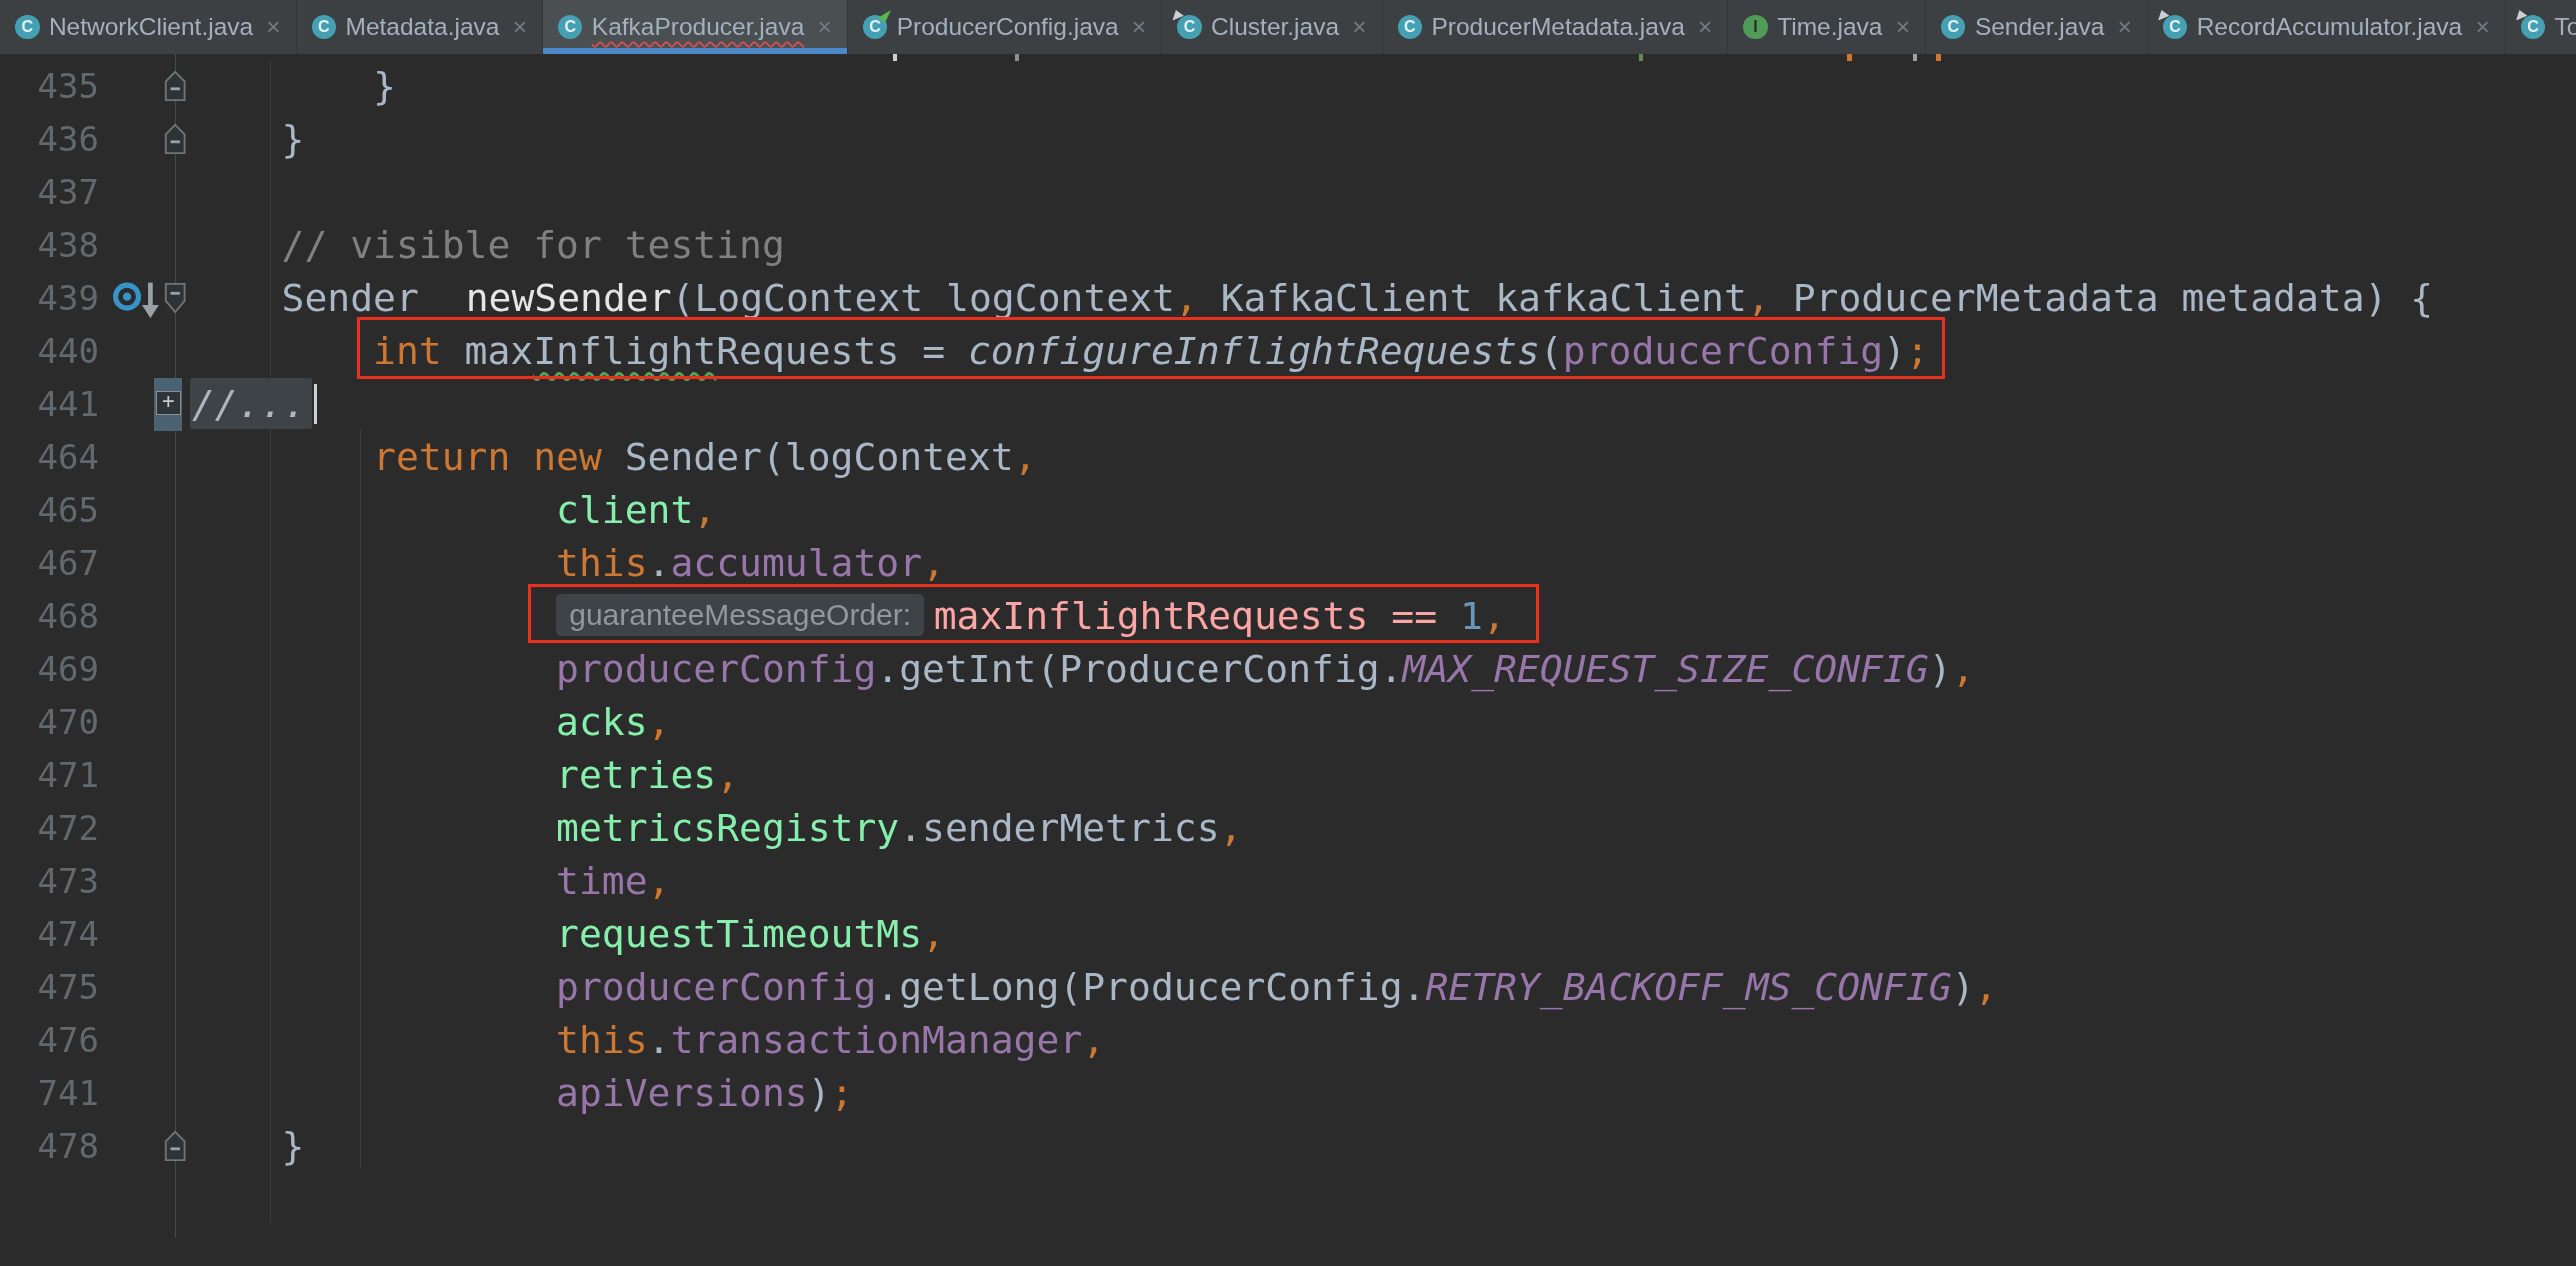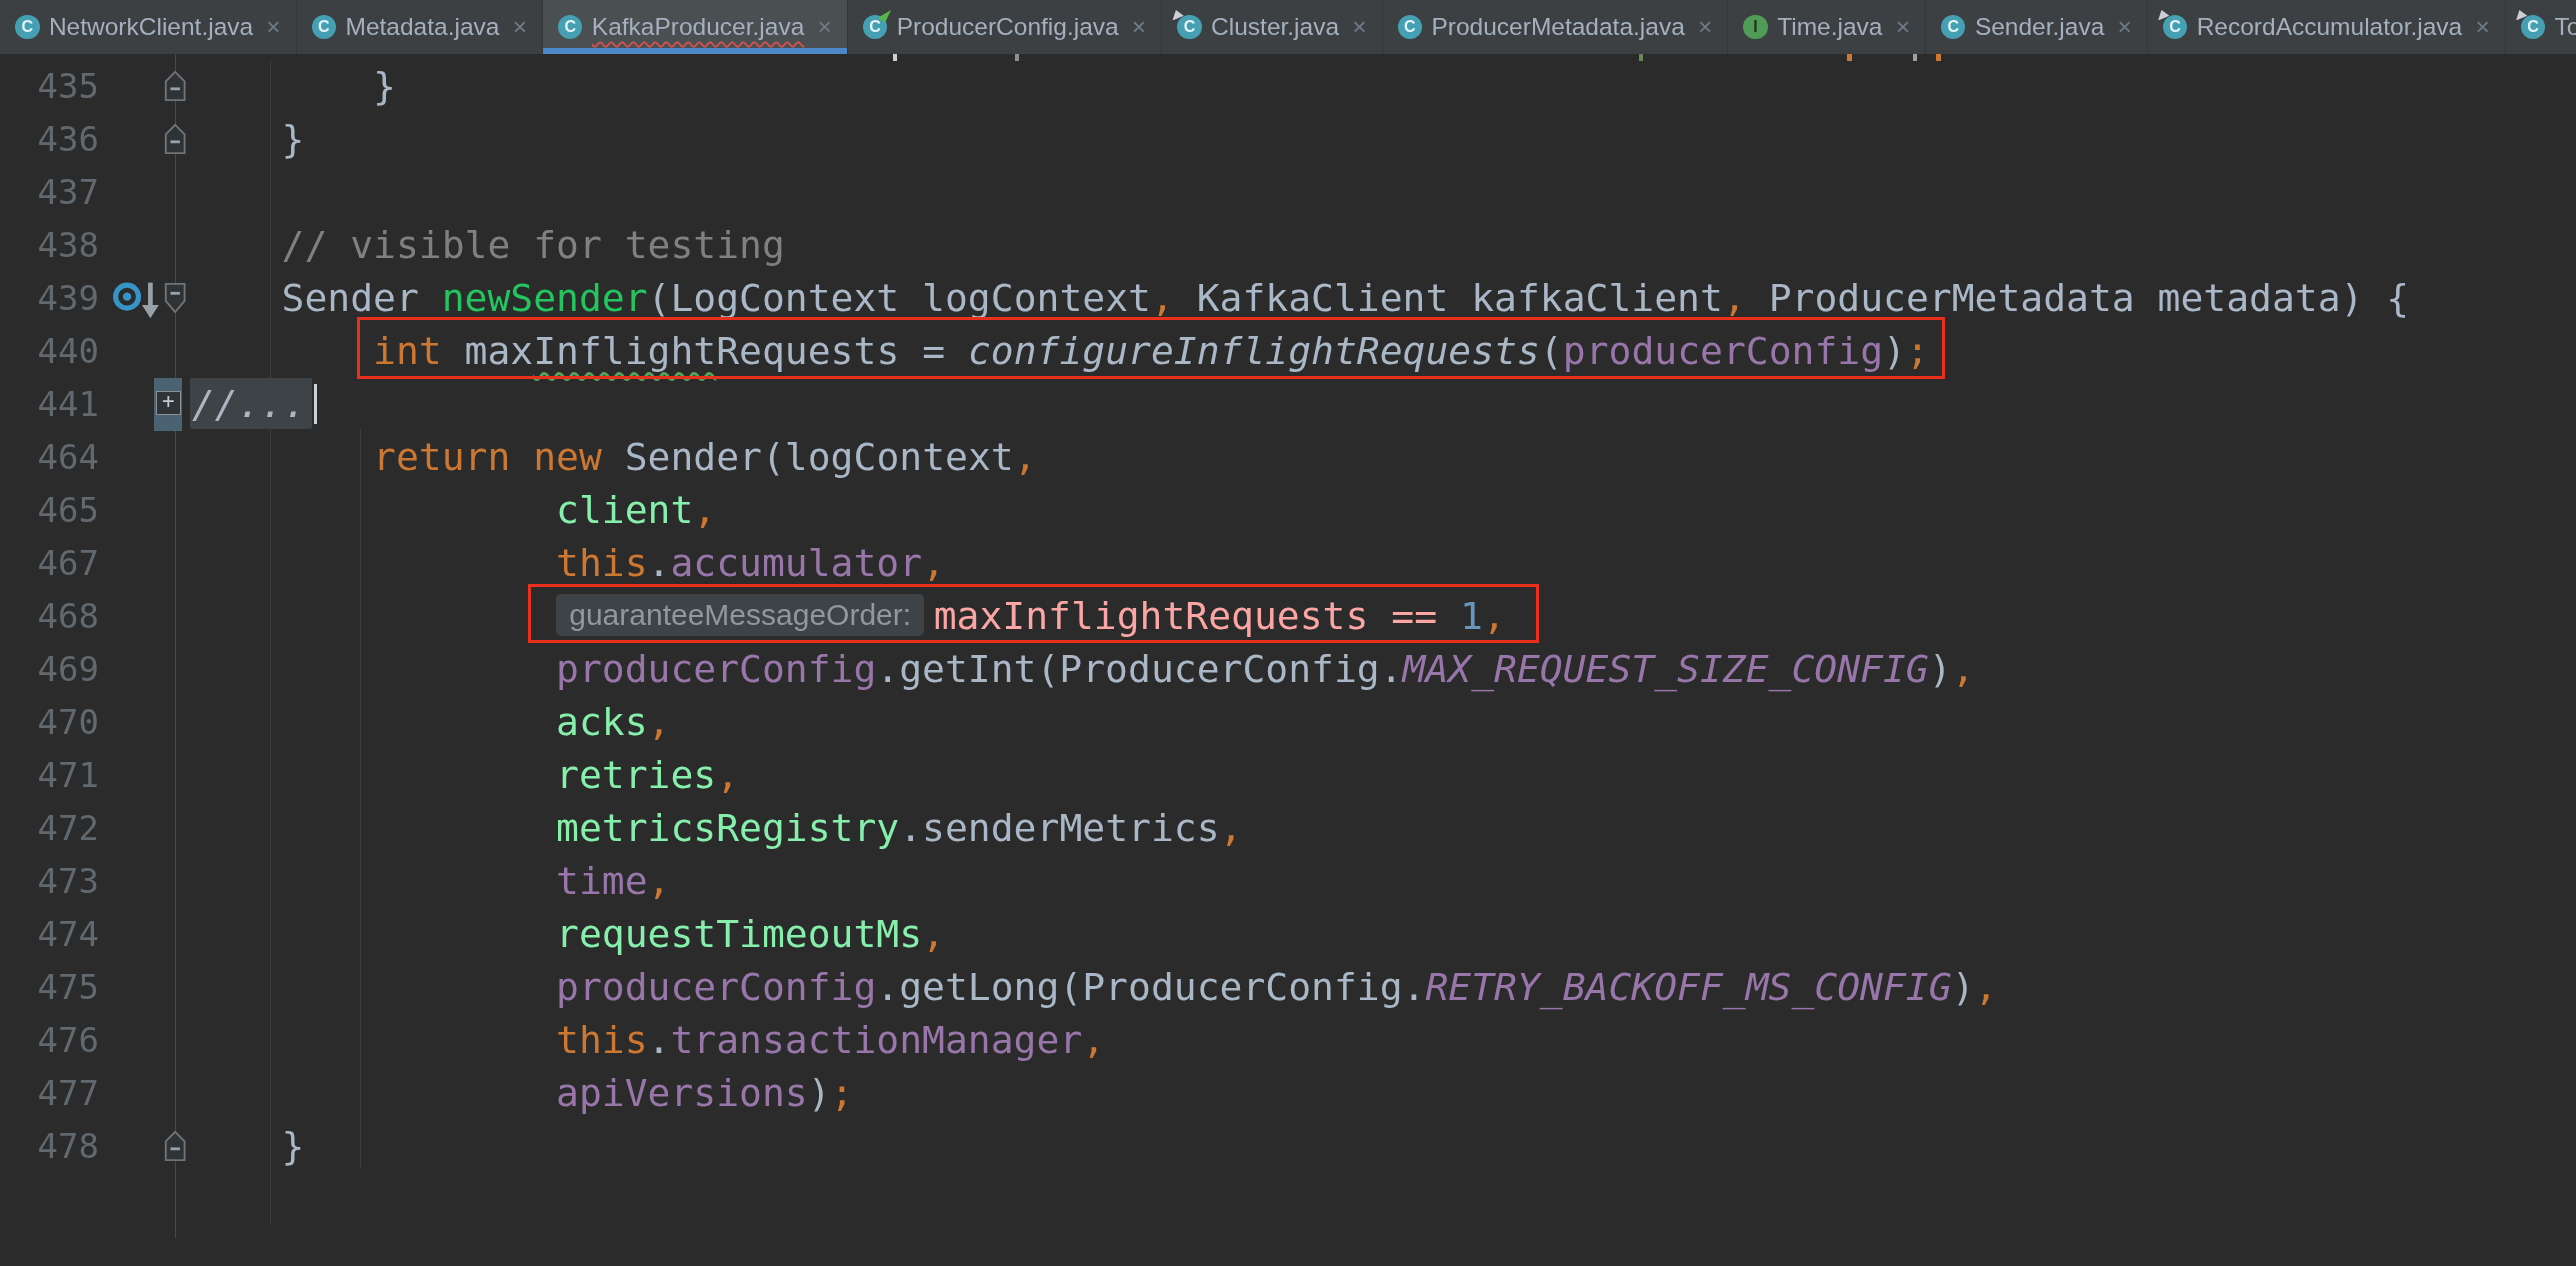--- a/index.html
+++ b/index.html
@@ -47,21 +47,21 @@
   .code{position:relative;height:53px;line-height:53px;font-size:38px;color:#A9B7C6;
         white-space:pre;padding-left:15px;}
   
   .c-id{color:#A9B7C6;}
   .c-kw{color:#CC7832;}
   .c-field{color:#9876AA;}
   .c-static{color:#9876AA;font-style:italic;}
   .c-num{color:#6897BB;}
   .c-comment{color:#808080;}
   .c-red{color:#86efac;}
-  .c-method{color:#22c55e;text-decoration:underline;text-decoration-thickness:1.9px;text-underline-offset:6.6px;}
+  .c-method{color:#e5e5e5;text-decoration:underline;text-decoration-thickness:1.9px;text-underline-offset:6.6px;margin-left:24px;}
   .c-icall{color:#A9B7C6;font-style:italic;}
   .c-typo{color:#A9B7C6;text-decoration:underline wavy #55A358;text-decoration-thickness:2.8px;
           text-underline-offset:7.5px;text-decoration-skip-ink:none;}
   .c-bright{color:#fca5a5;text-align:center;}
   .c-foldtext{background:#3E4347;color:#ABB6C0;font-style:italic;padding:3.8px 5.7px 3.8px 1.9px;border-radius:1.9px;}
   .c-inlay{display:inline-block;background:#3E4347;color:#8E989F;border-radius:5px;
            padding:0 13.2px;margin-right:9.4px;font-family:"Liberation Sans",sans-serif;
            font-size:30px;line-height:42px;vertical-align:3.8px;}
   .caret{display:inline-block;width:2.8px;height:40px;background:#CDD2D6;vertical-align:-7.5px;margin-left:1.9px;}
   .red-box{position:absolute;border:3.8px solid #E8301D;box-sizing:border-box;pointer-events:none;z-index:5;}
@@ -267,21 +267,21 @@
           <div class="code"><span class="c-id">                </span><span class="c-field">producerConfig</span><span class="c-id">.getLong(ProducerConfig.</span><span class="c-static">RETRY_BACKOFF_MS_CONFIG</span><span class="c-id">)</span><span class="c-kw">,</span></div>
         </div>
         <div class="row">
           <div class="gutter">
             <div class="lnum">476</div>
           </div>
           <div class="code"><span class="c-id">                </span><span class="c-kw">this</span><span class="c-id">.</span><span class="c-field">transactionManager</span><span class="c-kw">,</span></div>
         </div>
         <div class="row">
           <div class="gutter">
-            <div class="lnum">477</div>
+            <div class="lnum">741</div>
           </div>
           <div class="code"><span class="c-id">                </span><span class="c-field">apiVersions</span><span class="c-id">)</span><span class="c-kw">;</span></div>
         </div>
         <div class="row">
           <div class="gutter">
             <div class="lnum">478</div>
             <div class="foldmark"><svg width="26.4" height="34" viewBox="0 0 28 36">
                 <path fill="#2F3336" stroke="#6F7478" stroke-width="2" d="M14 3 L24 13 V33 H4 V13 Z"></path>
                 <line x1="9" x2="19" y1="21" y2="21" stroke="#9BA3AA" stroke-width="3"></line>
               </svg></div>

